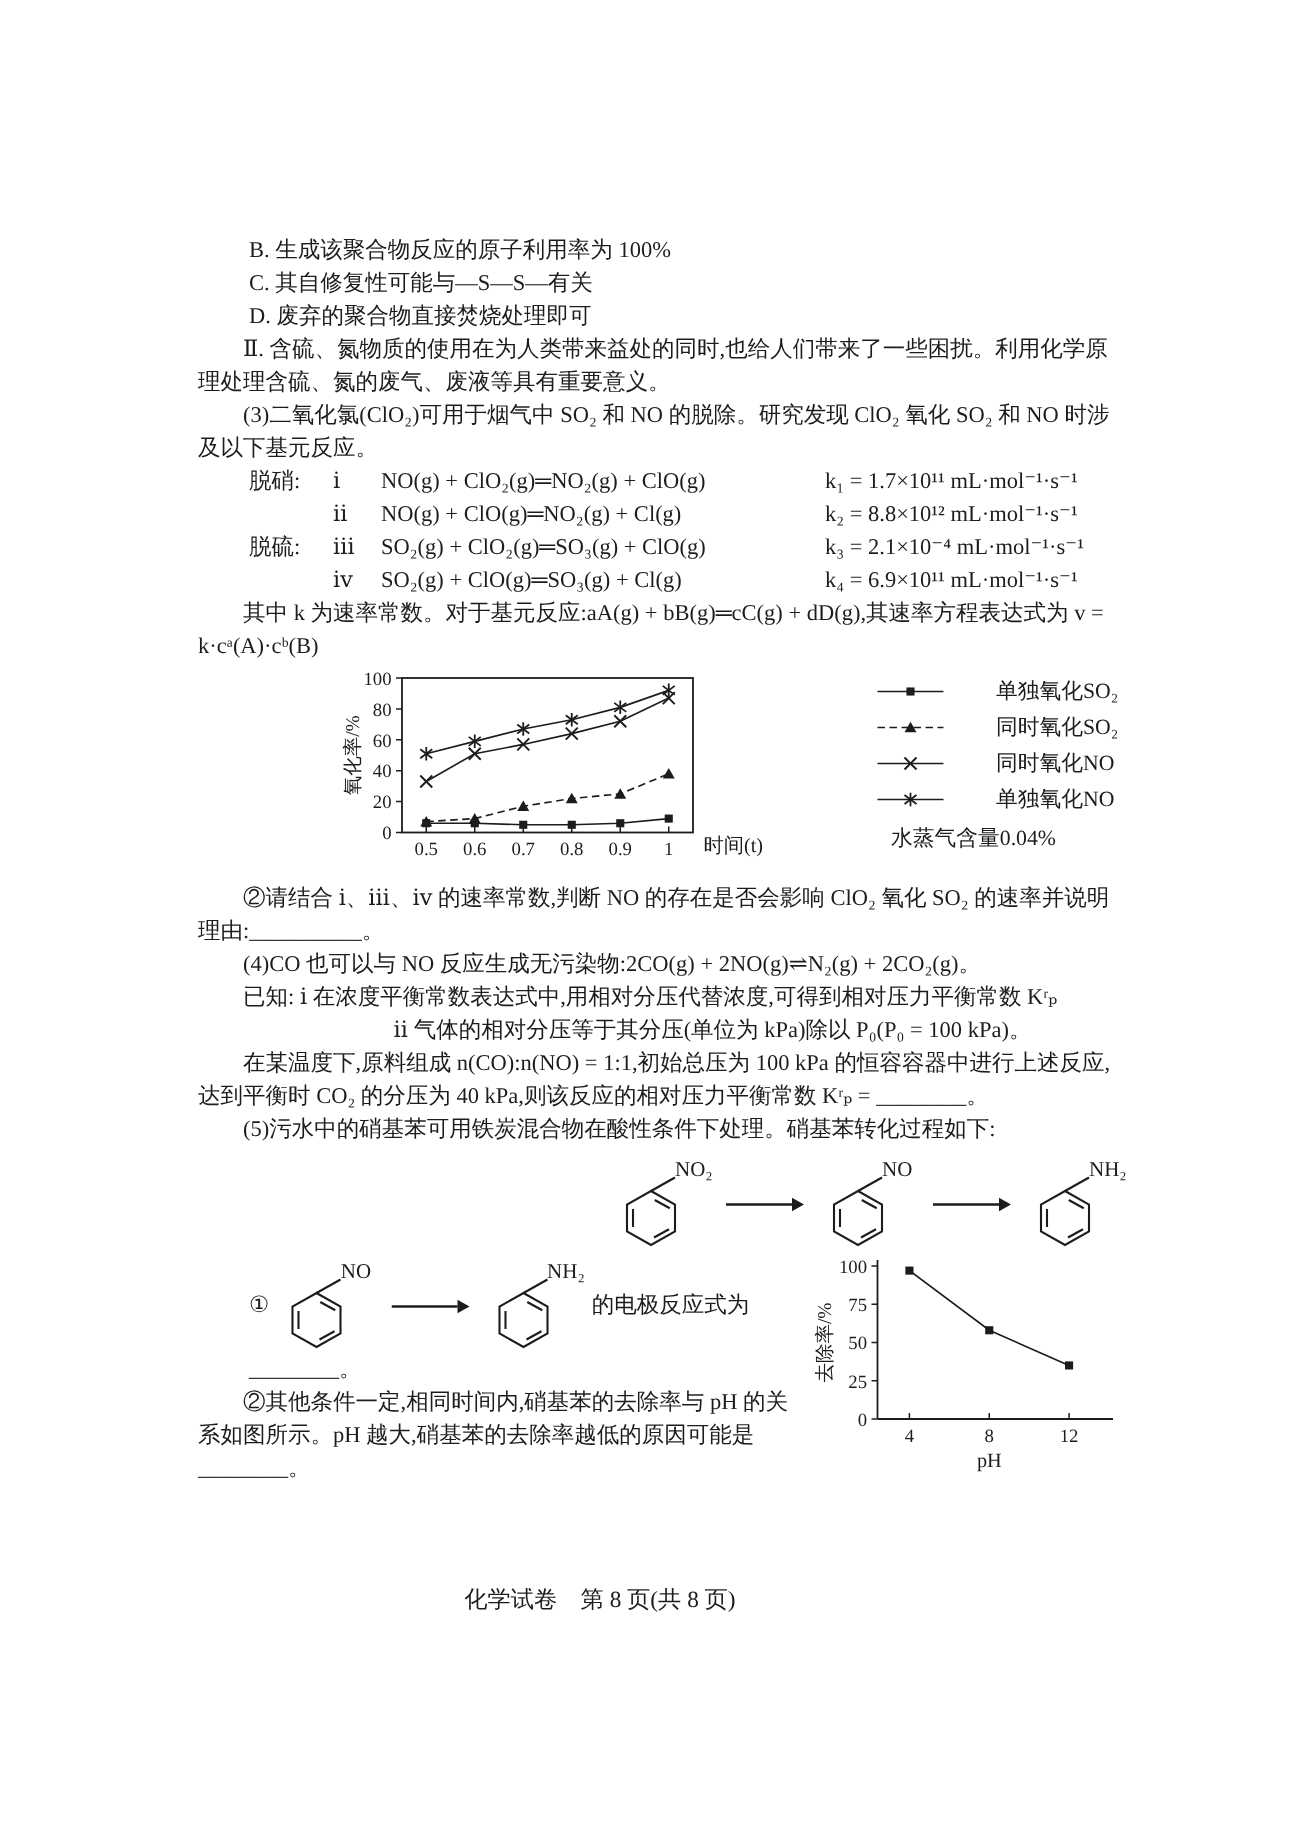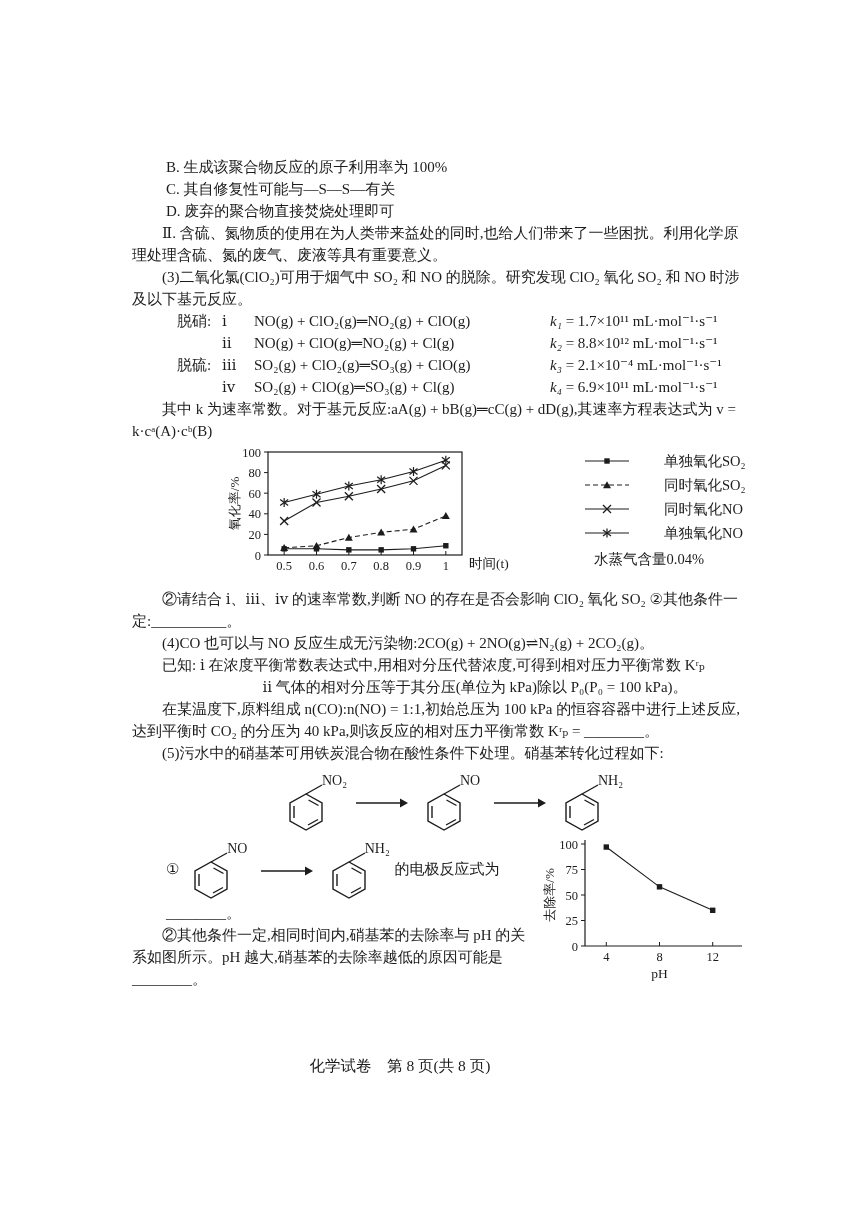--- a/index.html
+++ b/index.html
@@ -9,32 +9,32 @@
     font-family:"Liberation Serif","DejaVu Serif",serif;
   }
   .content{
     position:absolute;left:132px;top:156px;width:616px;
     font-size:15px;line-height:22px;
   }
   p{margin:0;}
   .indent{text-indent:2em;}
   .opt{padding-left:34px;}
   .rx-row{display:flex;padding-left:34px;white-space:nowrap;}
-  .rx-group{width:56px;text-align:center;}
+  .rx-group{width:56px;}
   .rx-num{width:32px;}
   .rx-eq{width:296px;}
   .rx-rate{flex:1;}
-  .rate-k{font-style:italic;margin-top:20px;}
+  .rate-k{margin-top:20px;}
   .chart1-block{display:flex;align-items:flex-start;margin:3px 0 3px 96px;}
   .legend{margin-left:36px;padding-top:4px;font-size:14.5px;}
   .legend-row{display:flex;align-items:center;height:24px;gap:26px;}
   .legend-row svg{margin-right:8px;flex:0 0 auto;}
   .legend-note{margin-top:3px;padding-left:10px;}
   svg text{font-family:"Liberation Serif","DejaVu Serif",serif;fill:#1c1c1c;}
-  .scheme1{margin:4px 0 2px 150px;height:70px;display:flex;align-items:center;gap:12px;}
+  .scheme1{margin:4px 0 2px 150px;height:70px;display:flex;align-items:center;gap:12px;justify-content:flex-end;}
   .mol{position:relative;display:inline-block;width:62px;height:62px;vertical-align:middle;}
   .mol svg{position:absolute;left:0;bottom:0;}
   .mol-label{position:absolute;left:40px;top:-2px;font-size:14px;white-space:nowrap;}
   .arrow{display:inline-block;vertical-align:middle;}
   .scheme2{padding-left:34px;margin-top:2px;}
   .scheme2 .mol,.scheme2 .arrow{margin:0 4px;}
   .chart2-float{float:right;width:205px;margin:-6px 0 4px 6px;}
   .footer{position:absolute;left:0;top:1056px;width:800px;text-align:center;font-size:15.5px;}
 </style>
 </head>
@@ -181,21 +181,21 @@
             <line x1="23" y1="3.5" x2="23" y2="12.5" stroke="#1c1c1c" stroke-width="1.2"></line>
             <line x1="19" y1="5" x2="27" y2="11" stroke="#1c1c1c" stroke-width="1.2"></line>
             <line x1="19" y1="11" x2="27" y2="5" stroke="#1c1c1c" stroke-width="1.2"></line>
           </svg>
           <span>单独氧化NO</span>
         </div>
         <div class="legend-note" style="order:9;">水蒸气含量0.04%</div>
     </div>
   </div>
 
-  <p class="indent">②请结合 ⅰ、ⅲ、ⅳ 的速率常数,判断 NO 的存在是否会影响 ClO₂ 氧化 SO₂ ②其他条件一定:__________。</p>
+  <p class="indent">②请结合 ⅰ、ⅲ、ⅳ 的速率常数,判断 NO 的存在是否会影响 ClO₂ 氧化 SO₂ 的速率并说明理由:__________。</p>
   <p class="indent">(4)CO 也可以与 NO 反应生成无污染物:2CO(g) + 2NO(g)⇌N₂(g) + 2CO₂(g)。</p>
   <p class="indent">已知: ⅰ 在浓度平衡常数表达式中,用相对分压代替浓度,可得到相对压力平衡常数 Kʳₚ</p>
   <p style="padding-left:70px;text-align:center;">ⅱ 气体的相对分压等于其分压(单位为 kPa)除以 P₀(P₀ = 100 kPa)。</p>
   <p class="indent">在某温度下,原料组成 n(CO):n(NO) = 1:1,初始总压为 100 kPa 的恒容容器中进行上述反应,达到平衡时 CO₂ 的分压为 40 kPa,则该反应的相对压力平衡常数 Kʳₚ = ________。</p>
   <p class="indent">(5)污水中的硝基苯可用铁炭混合物在酸性条件下处理。硝基苯转化过程如下:</p>
 
   <div class="scheme1">
     <span class="mol">
       <svg width="50" height="52" viewBox="0 0 50 52">
           <g stroke="#1c1c1c" stroke-width="1.4" fill="none">

